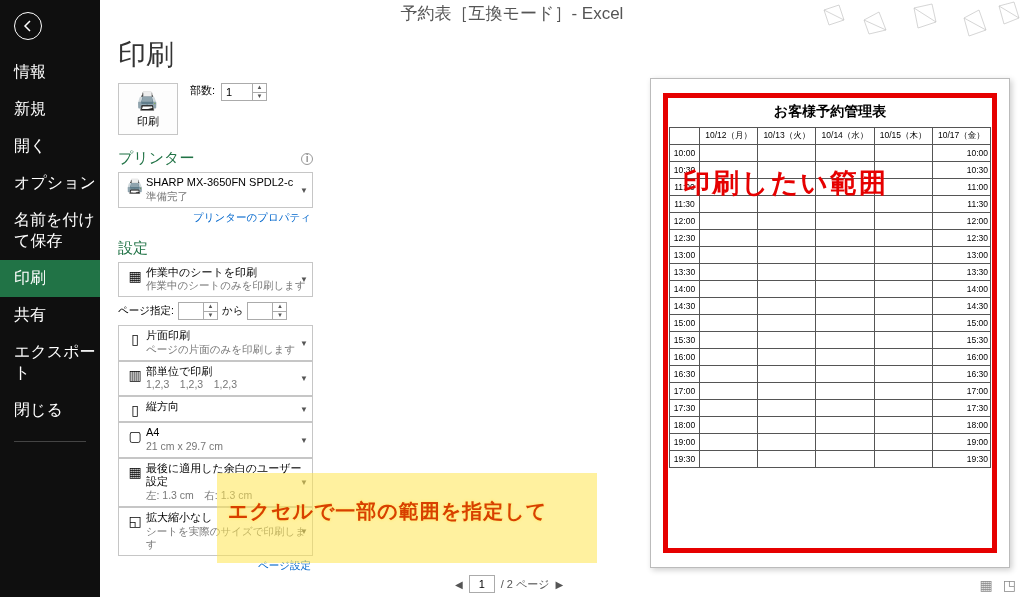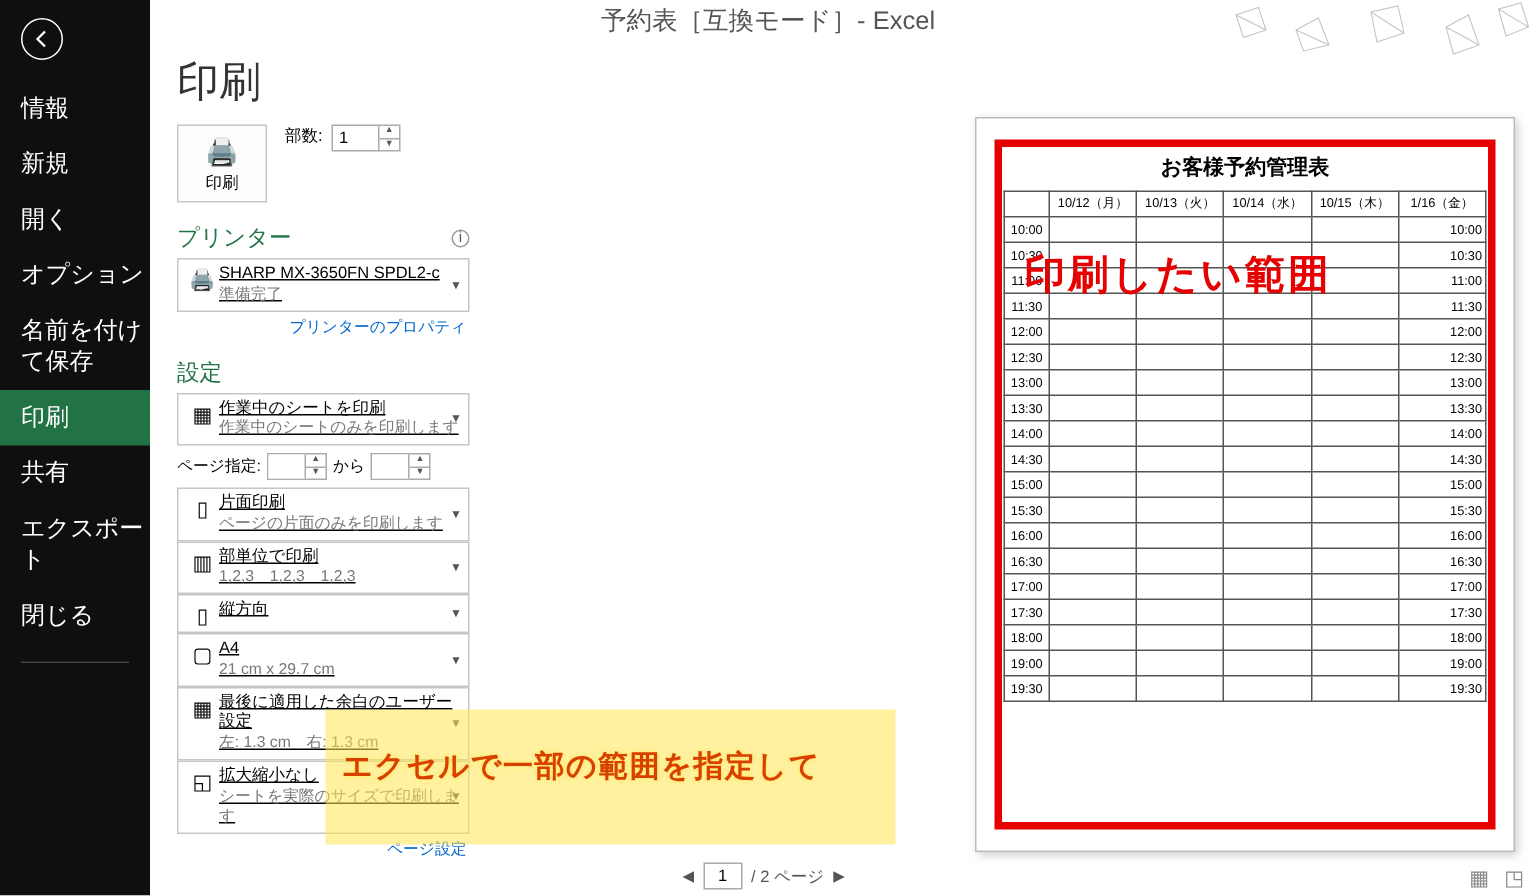--- a/index.html
+++ b/index.html
@@ -26,21 +26,21 @@
   .spin { width: 46px; height: 18px; border: 1px solid #ababab; display: flex; }
   .spin input { border: none; width: 30px; font-size: 11px; text-align: left; padding-left: 4px; outline: none; }
   .spin .arrows { width: 14px; border-left: 1px solid #ababab; display: flex; flex-direction: column; }
   .spin .arrows div { flex: 1; font-size: 6px; line-height: 7px; text-align: center; color: #555; cursor: pointer; }
   .spin .arrows div:first-child { border-bottom: 1px solid #ababab; }
 
   .sect-title { color: #217346; font-size: 15px; margin: 14px 0 4px 0; display:flex; justify-content:space-between; align-items:center;}
   .info-i { font-size:10px; color:#555; border:1px solid #999; border-radius:50%; width:12px; height:12px; display:inline-flex; align-items:center; justify-content:center;}
   .combo { width: 195px; border: 1px solid #c6c6c6; background: #fff; padding: 3px 5px; font-size: 11px; display: flex; align-items: flex-start; cursor: pointer; position: relative; }
   .combo .ic { width: 22px; display: flex; align-items: center; justify-content: center; font-size: 14px; flex-shrink:0; padding-top:2px;}
-  .combo .tx { flex: 1; line-height: 1.25; text-decoration: underline; }
+  .combo .tx { flex: 1; line-height: 1.25; }
   .combo .tx .sub { color: #777; font-size: 10.5px; }
   .combo .dd { position: absolute; right: 4px; top: 50%; transform: translateY(-50%); font-size: 8px; color: #555; }
   .link { color: #0066cc; font-size: 10.5px; text-align: right; padding: 3px 2px 0 0; cursor: pointer; }
   .page-row { font-size: 10.5px; display: flex; align-items: center; gap: 4px; margin: 5px 0; }
   .page-row .spin { width: 40px; }
   .page-row .spin input{width:24px;}
 
   .highlight-box { position: absolute; left: 117px; top: 455px; width: 380px; height: 90px; background: rgba(255,230,80,.55); z-index:3;}
   .highlight-text { position:absolute; left: 128px; top: 478px; font-size: 20px; font-weight:700; color: #d84000; line-height: 1.5; z-index:4; letter-spacing:1px;
     text-shadow:0 0 3px rgba(255,230,80,.9);}
@@ -196,21 +196,21 @@
   <div class="preview">
     <div class="pv-title">お客様予約管理表</div>
     <table class="pvt">
       <thead>
           <tr id="pv-head">
             <th style="width:30px"></th>
             <th>10/12（月）</th>
             <th>10/13（火）</th>
             <th>10/14（水）</th>
             <th>10/15（木）</th>
-            <th>1/16（金）</th>
+            <th>10/17（金）</th>
           </tr>
         </thead>
       <tbody id="pv-body">
           <tr>
             <td class="time">10:00</td>
             <td></td>
             <td></td>
             <td></td>
             <td></td>
             <td style="text-align:right;padding-right:2px">10:00</td>

